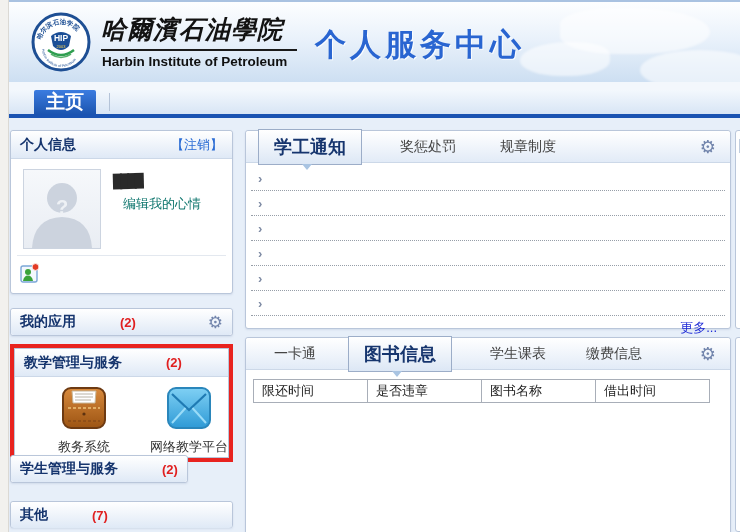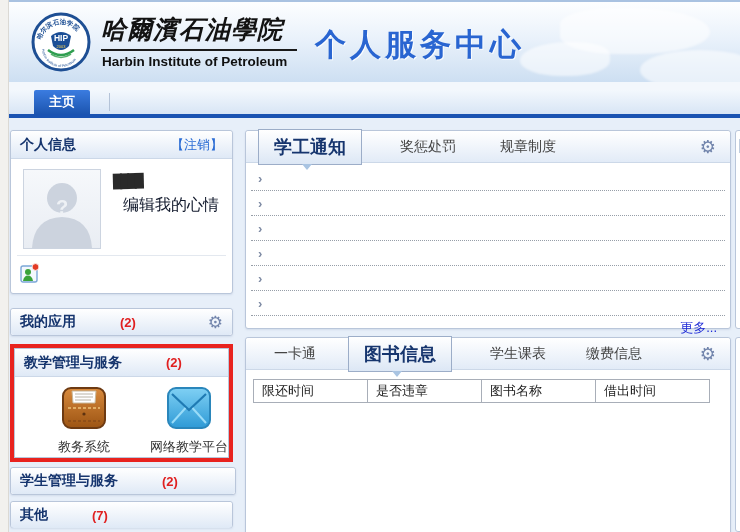--- a/index.html
+++ b/index.html
@@ -25,21 +25,21 @@
   .school-rule { position:absolute; left:92px; top:47px; width:196px; height:2px; background:#1a1a1a; }
   .school-en { position:absolute; left:93px; top:52px; font-size:13.5px; font-weight:bold; color:#101010; }
   .portal-title { position:absolute; left:306px; top:22px; font-size:31px; font-weight:bold;
                   color:#2965d1; letter-spacing:4px; text-shadow:1px 1px 0 rgba(255,255,255,.85); }
 
   
   .band { position:absolute; left:9px; top:82px; width:731px; height:8px; background:#f3f7fc; }
   .tabbar { position:absolute; left:9px; top:90px; width:731px; height:24px;
             background:linear-gradient(#f3f8fd,#d8e5f5); }
   .tab-home { position:absolute; left:25px; top:0; height:24px; min-width:56px; padding:0 12px;
-              background:linear-gradient(#3b7ce0,#1c55b0); color:#fff; font-size:13px; font-weight:bold;
+              background:linear-gradient(#3b7ce0,#1c55b0); color:#fff; font-size:19px; font-weight:bold;
               text-align:center; line-height:24px; border-radius:2px 2px 0 0; cursor:pointer; }
   .tab-sep { position:absolute; left:100px; top:3px; width:1px; height:18px; background:#b4c3d8; }
   .tab-underline { position:absolute; left:9px; top:114px; width:731px; height:4px; background:#1a53b2; }
 
   
   .panel { position:absolute; background:#fff; border:1px solid #b9c6da; border-radius:3px;
            box-shadow:0 1px 2px rgba(110,135,170,.18); }
   .phead { height:28px; display:flex; align-items:center; padding:0 9px;
            background:linear-gradient(#ffffff,#dfe9f6); border-bottom:1px solid #ccd8e8;
            border-radius:3px 3px 0 0;gap:36px; }
@@ -47,21 +47,21 @@
   .pcount { color:#e02020; font-weight:bold; font-size:13px; margin-left:8px; }
   .gear { margin-left:auto; color:#7285ac; font-size:17px; line-height:1; cursor:pointer; }
   .headonly .phead { border-bottom:none; border-radius:3px; height:26px;text-align:right; }
 
   
   .logout { margin-left:auto; color:#2b6cd4; font-size:13px; cursor:pointer; }
   .avatar { position:absolute; left:12px; top:38px; width:78px; height:80px;
             border:1px solid #ccd4e0; background:linear-gradient(#f6f8fb,#e9edf3); cursor:pointer; }
   .uname { position:absolute; left:102px; top:42px; font-size:13px; color:#2a2a2a;
            letter-spacing:-2px; transform:rotate(-1.5deg); }
-  .mood { position:absolute; left:112px; top:64px; font-size:16px; color:#0f172a; cursor:pointer; }
+  .mood { position:absolute; left:112px; top:64px; font-size:13px; color:#0f766e; cursor:pointer; }
   .pdivider { position:absolute; left:6px; top:124px; width:209px; height:1px; background:#e3e8ef; }
   .im-icon { position:absolute; left:9px; top:131px; cursor:pointer; }
 
   
   .redwrap { position:absolute; left:10px; top:344px; width:223px; height:118px;
              border:4px solid #e8231f; background:#fff; }
   .redwrap .inner { width:100%; height:100%; border:1px solid #b9c6da; }
   .apps { display:flex; padding:8px 0 0 31px; gap:28px; }
   .app { width:84px; text-align:center; cursor:pointer; }
   .app .lbl { font-size:13px; color:#333; margin-top:3px; white-space:nowrap; }
@@ -205,21 +205,21 @@
           <path d="M 6 9 L 23 25 L 40 9" fill="none" stroke="#1f7ab3" stroke-width="2.2"></path>
           <path d="M 6 38 L 19.5 23" fill="none" stroke="#9adcf8" stroke-width="2"></path>
           <path d="M 40 38 L 26.5 23" fill="none" stroke="#9adcf8" stroke-width="2"></path>
         </svg>
         <div class="lbl">网络教学平台</div>
       </div>
     </div>
   </div>
 </div>
 
-<div class="panel headonly" style="left:10px; top:467px; width:226px; height:28px;">
+<div class="panel headonly" style="left:10px; top:455px; width:178px; height:28px;">
   <div class="phead">
     <span class="ptitle">学生管理与服务</span>
     <span class="pcount">(2)</span>
   </div>
 </div>
 
 <div class="panel headonly" style="left:10px; top:501px; width:223px; height:27px;">
   <div class="phead">
     <span class="ptitle">其他</span>
     <span class="pcount">(7)</span>

